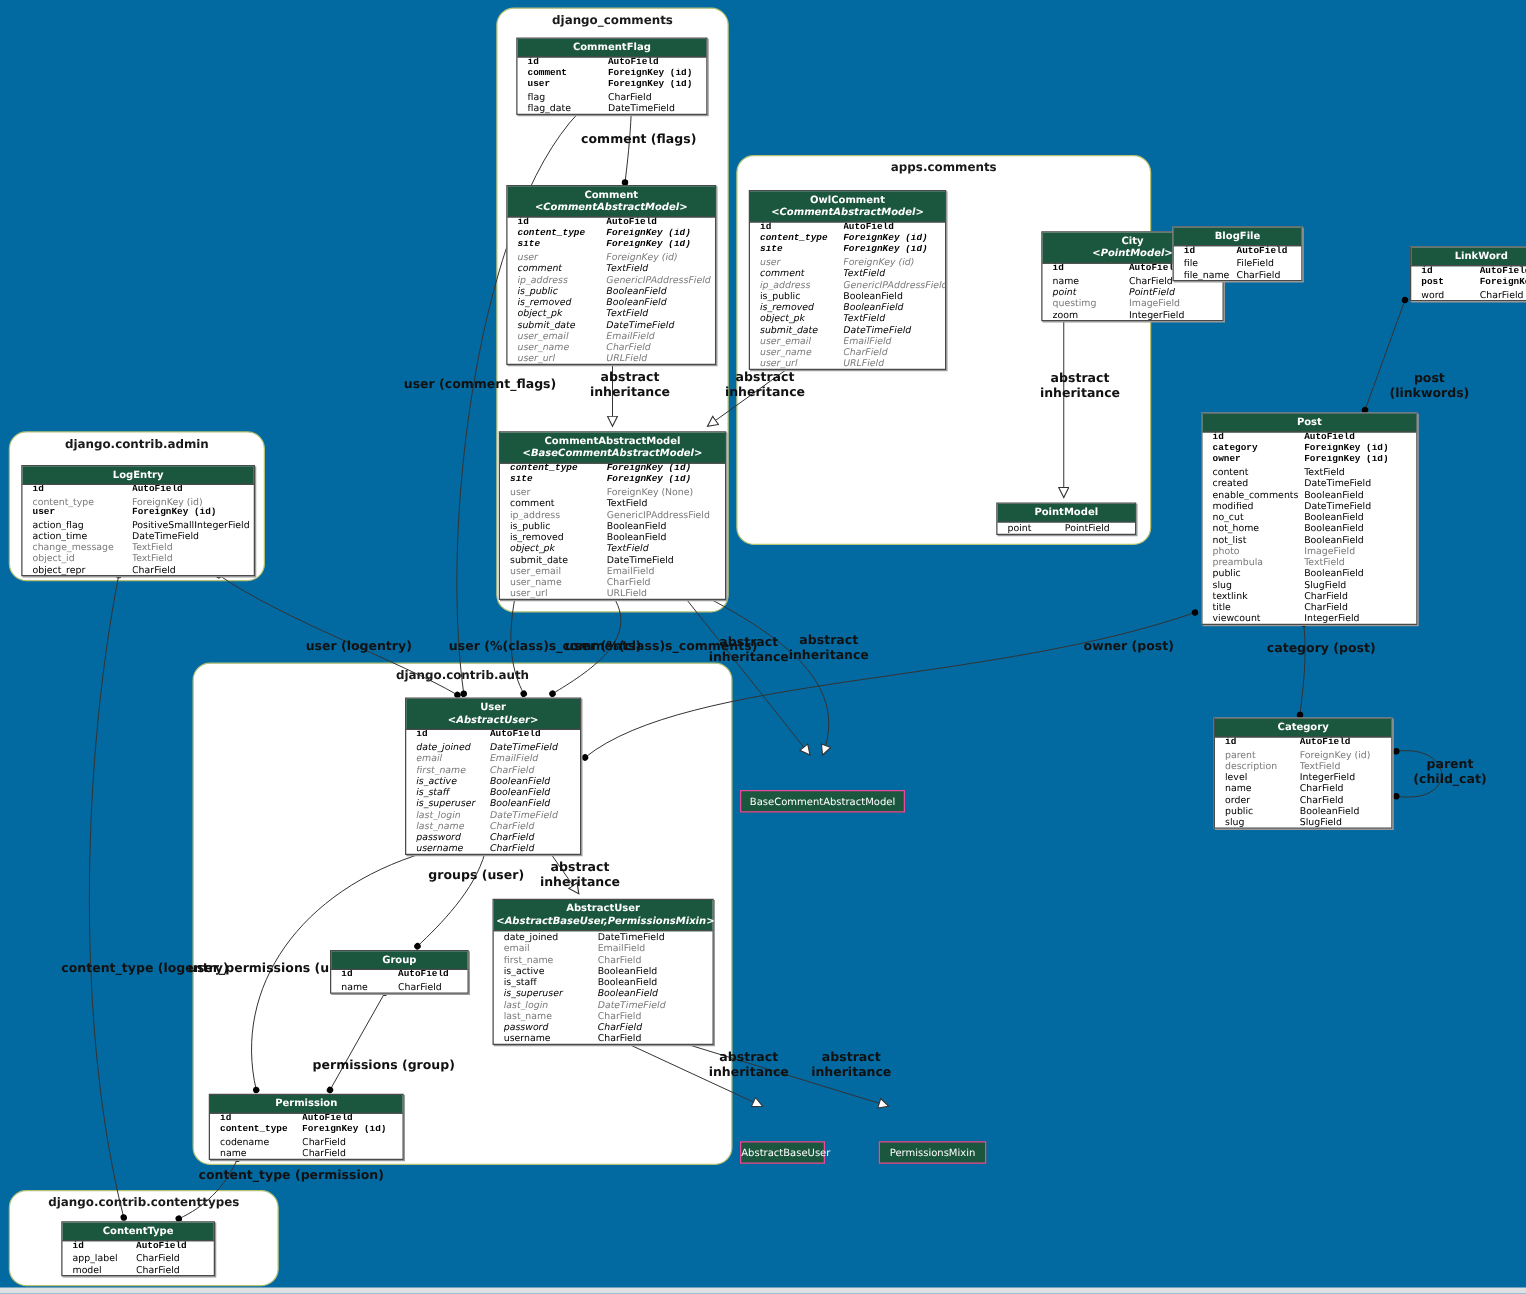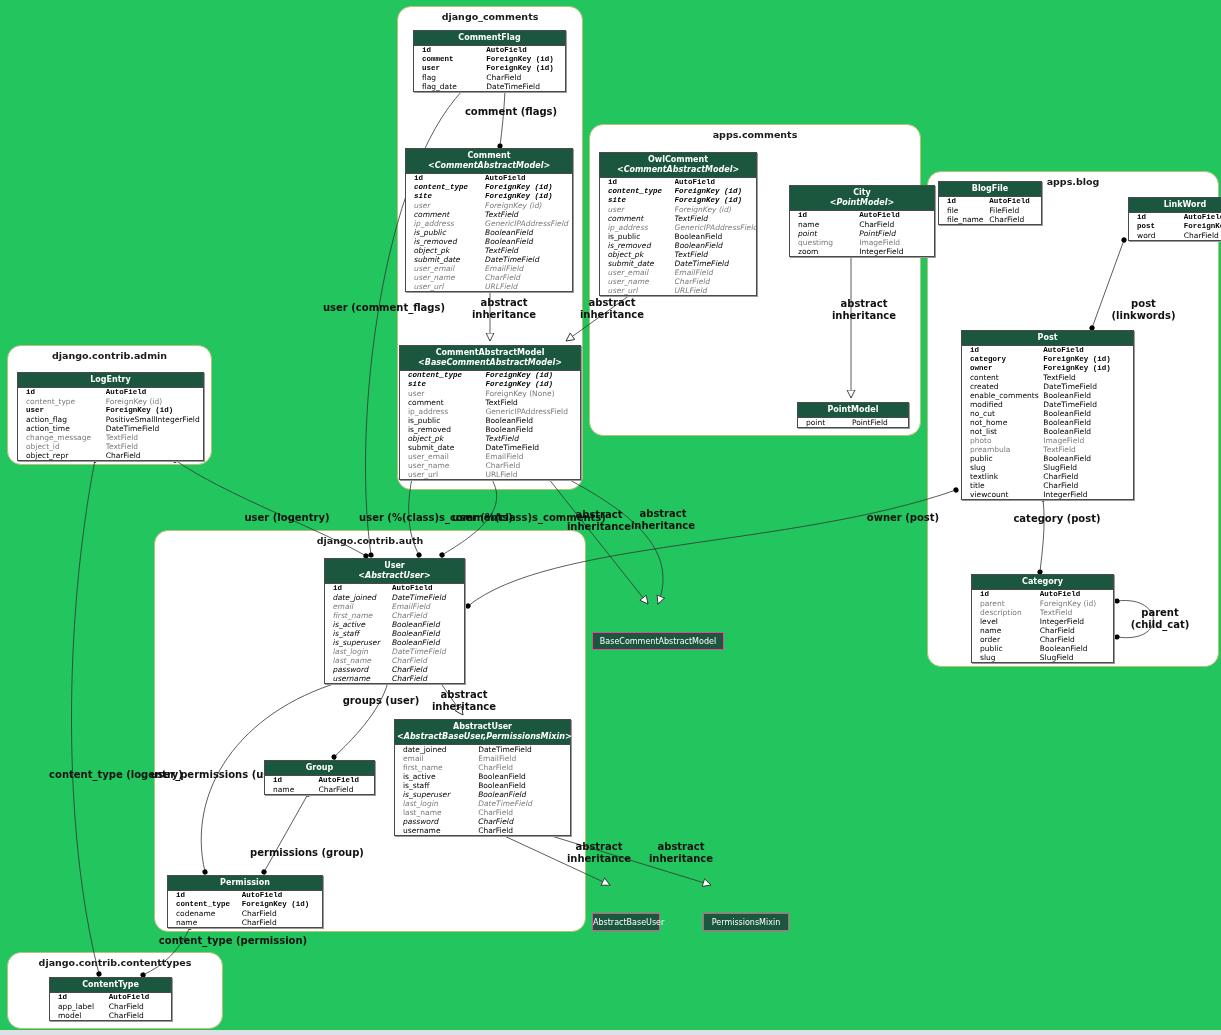--- a/index.html
+++ b/index.html
@@ -1,16 +1,16 @@
 <!DOCTYPE html>
 <html><head>
 <meta charset="utf-8">
 <style>
   html,body{margin:0;padding:0;background:#fff;}
-  #canvas{position:relative;width:1221px;height:1035px;background:#22c55e;overflow:hidden;
+  #canvas{position:relative;width:1221px;height:1035px;background:#0369a1;overflow:hidden;
           font-family:"DejaVu Sans","Liberation Sans",sans-serif;}
   .cluster{position:absolute;border:1.5px solid #b5c173;border-radius:14px;background:#fff;box-sizing:border-box;}
   .cluster-title{position:absolute;width:100%;top:4px;text-align:center;font-size:9.5px;font-weight:bold;color:#1a1a1a;}
   #edges{position:absolute;left:0;top:0;z-index:2;}
   #labels{position:absolute;left:0;top:0;width:100%;height:100%;z-index:3;pointer-events:none;}
   .elabel{position:absolute;transform:translate(-50%,-50%);font-size:10px;color:#111;
           white-space:pre-line;text-align:center;line-height:1.15;font-weight:bold;}
   .tbl{position:absolute;z-index:4;background:#fff;border:1px solid #4a4a4a;box-shadow:1px 1px 0 #9a9a9a;
        box-sizing:border-box;font-size:7.5px;color:#000;}
   .thead{background:#1b563f;color:#fff;text-align:center;padding:2px 2px;border-bottom:1px solid #4a4a4a;}
@@ -27,23 +27,20 @@
 </head>
 <body>
 
 <div id="canvas">
 
   <div class="cluster" style="left:397px;top:6px;width:186px;height:484px;">
     <div class="cluster-title">django_comments</div>
   </div>
   <div class="cluster" style="left:589px;top:124px;width:332px;height:312px;">
     <div class="cluster-title">apps.comments</div>
-  </div>
-  <div class="cluster" style="left:927px;top:171px;width:292px;height:496px;">
-    <div class="cluster-title">apps.blog</div>
   </div>
   <div class="cluster" style="left:7px;top:345px;width:205px;height:120px;">
     <div class="cluster-title">django.contrib.admin</div>
   </div>
   <div class="cluster" style="left:154px;top:530px;width:432px;height:402px;">
     <div class="cluster-title">django.contrib.auth</div>
   </div>
   <div class="cluster" style="left:7px;top:952px;width:216px;height:77px;">
     <div class="cluster-title">django.contrib.contenttypes</div>
   </div>
@@ -304,21 +301,21 @@
       </div>
       <div class="trow fi fg">
         <span class="c1">user_name</span>
         <span class="c2">CharField</span>
       </div>
       <div class="trow fi fg">
         <span class="c1">user_url</span>
         <span class="c2">URLField</span>
       </div>
     </div>
-  <div class="tbl" style="left:789px;top:185px;width:146px;">
+  <div class="tbl" style="left:833px;top:185px;width:146px;">
       <div class="thead">
         <div class="t-title">City</div>
         <div class="t-sub">&lt;PointModel&gt;</div>
       </div>
       <div class="trow fb">
         <span class="c1">id</span>
         <span class="c2">AutoField</span>
       </div>
       <div class="trow">
         <span class="c1">name</span>

